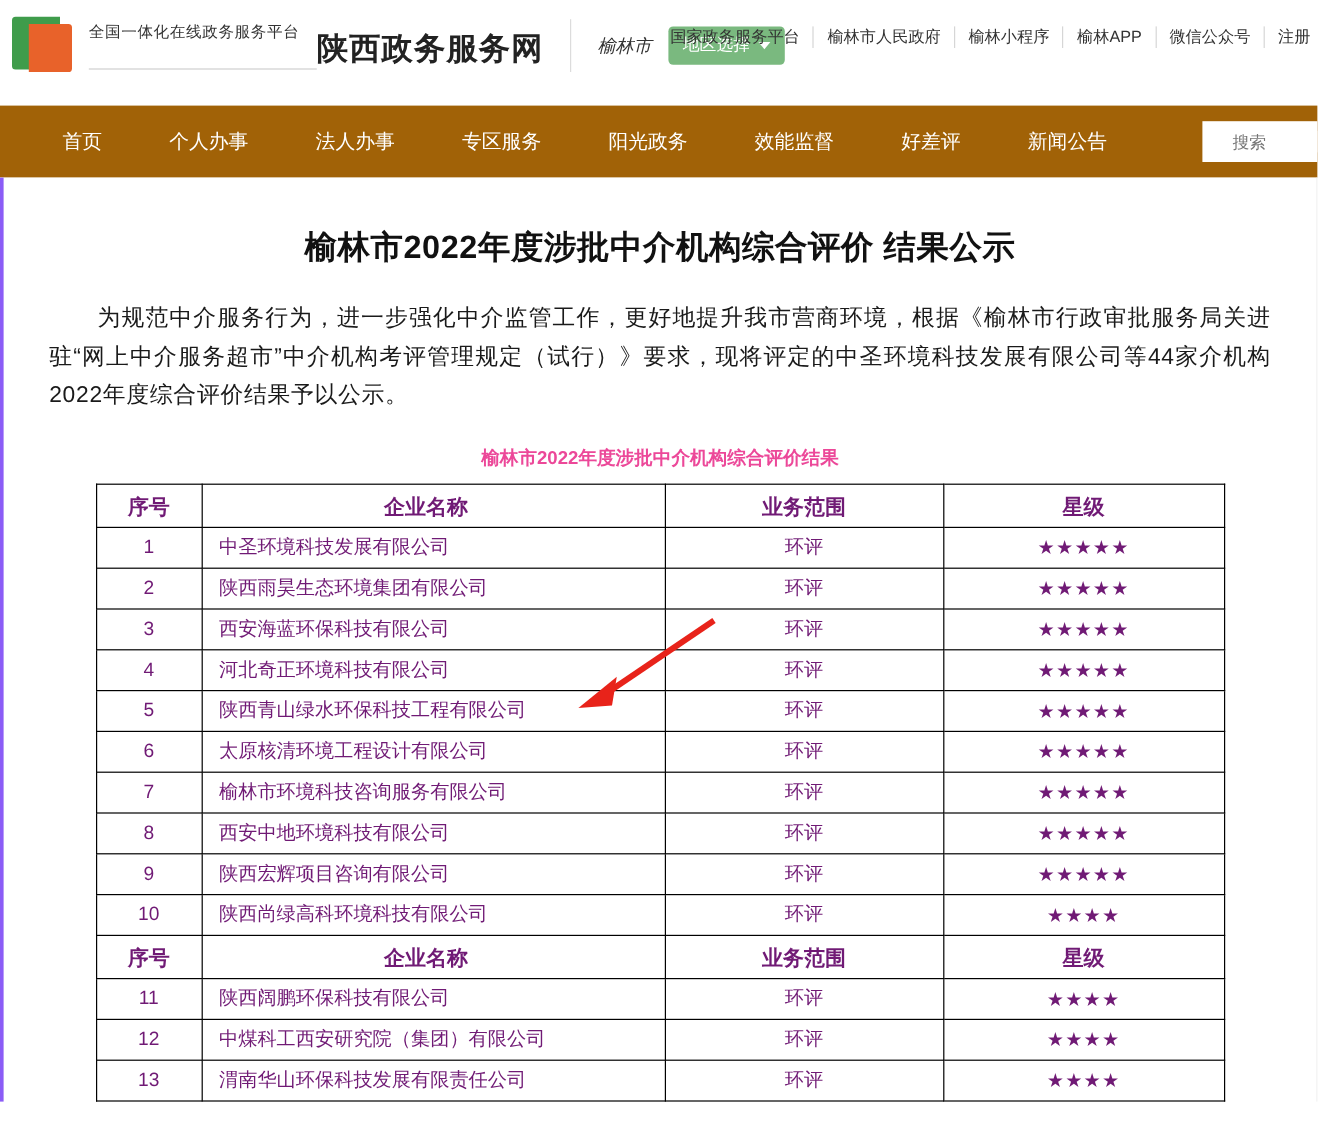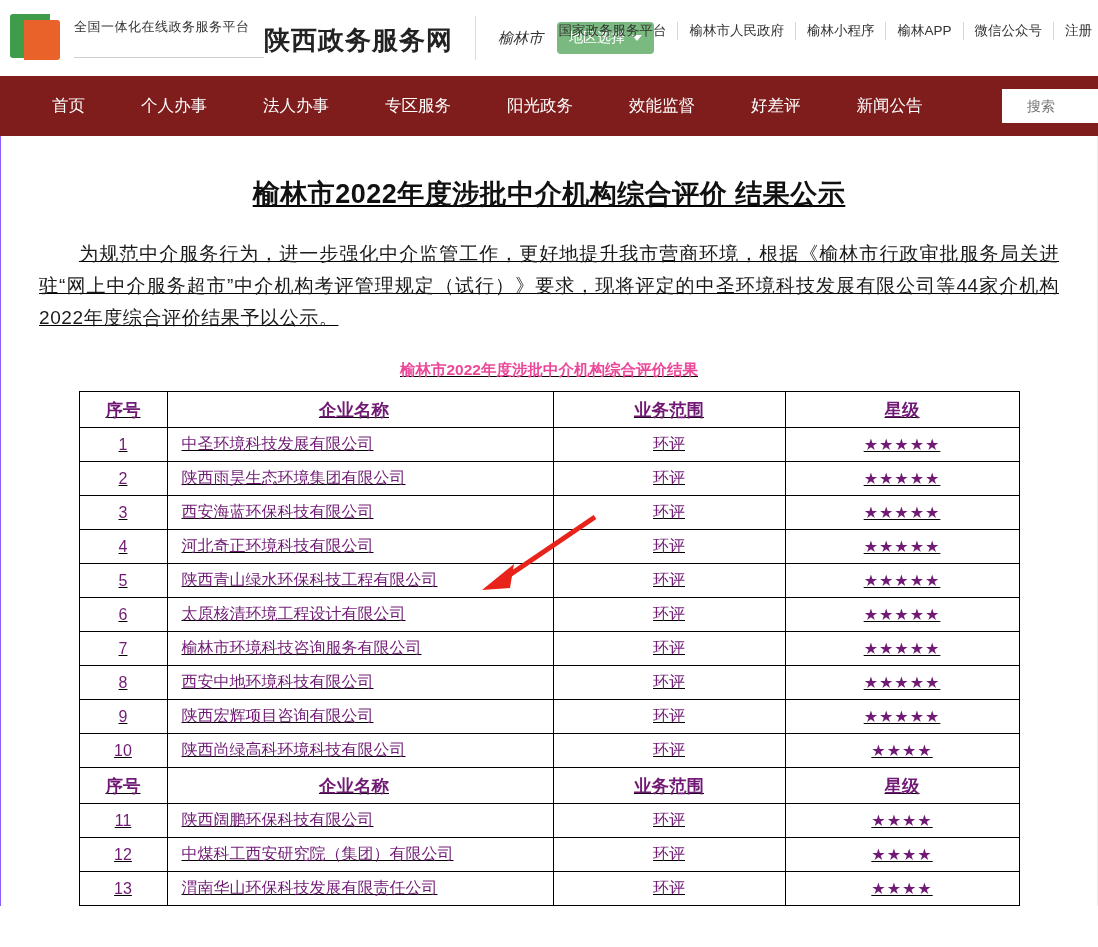--- a/index.html
+++ b/index.html
@@ -80,25 +80,26 @@
     color: #333; text-decoration: none;
     padding: 0 11px;
     border-right: 1px solid #d6d6d6;
     white-space: nowrap;
   }
   .hdr-links a:last-child { border-right: none; padding-right: 6px; }
 
   
   .nav {
     height: 60px;
-    background: #7f1d1d;
+    background: #a16207;
     display: flex;
     align-items: center;
     padding-left: 24px;
     position: relative;
+    margin-top: 12px;
   }
   .nav-item {
     color: #fff;
     font-size: 16.5px;
     padding: 0 28px;
     cursor: pointer;
     white-space: nowrap;
   }
   .search-box {
     position: absolute;
@@ -114,23 +115,22 @@
     color: #888;
     width: 100%;
     font-family: "Liberation Sans", sans-serif;
   }
 
   
   .content {
     position: relative;
     background: #fff;
     padding: 0 24px;
-    border-left: 1px solid #8b5cf6;
+    border-left: 3px solid #8b5cf6;
     border-right: 1px solid #efefef;
-    text-decoration: underline;
   }
   .doc-title {
     text-align: center;
     font-size: 27px;
     color: #111;
     font-weight: bold;
     padding: 40px 0 26px 0;
     letter-spacing: 0.5px;
   }
   .para {

